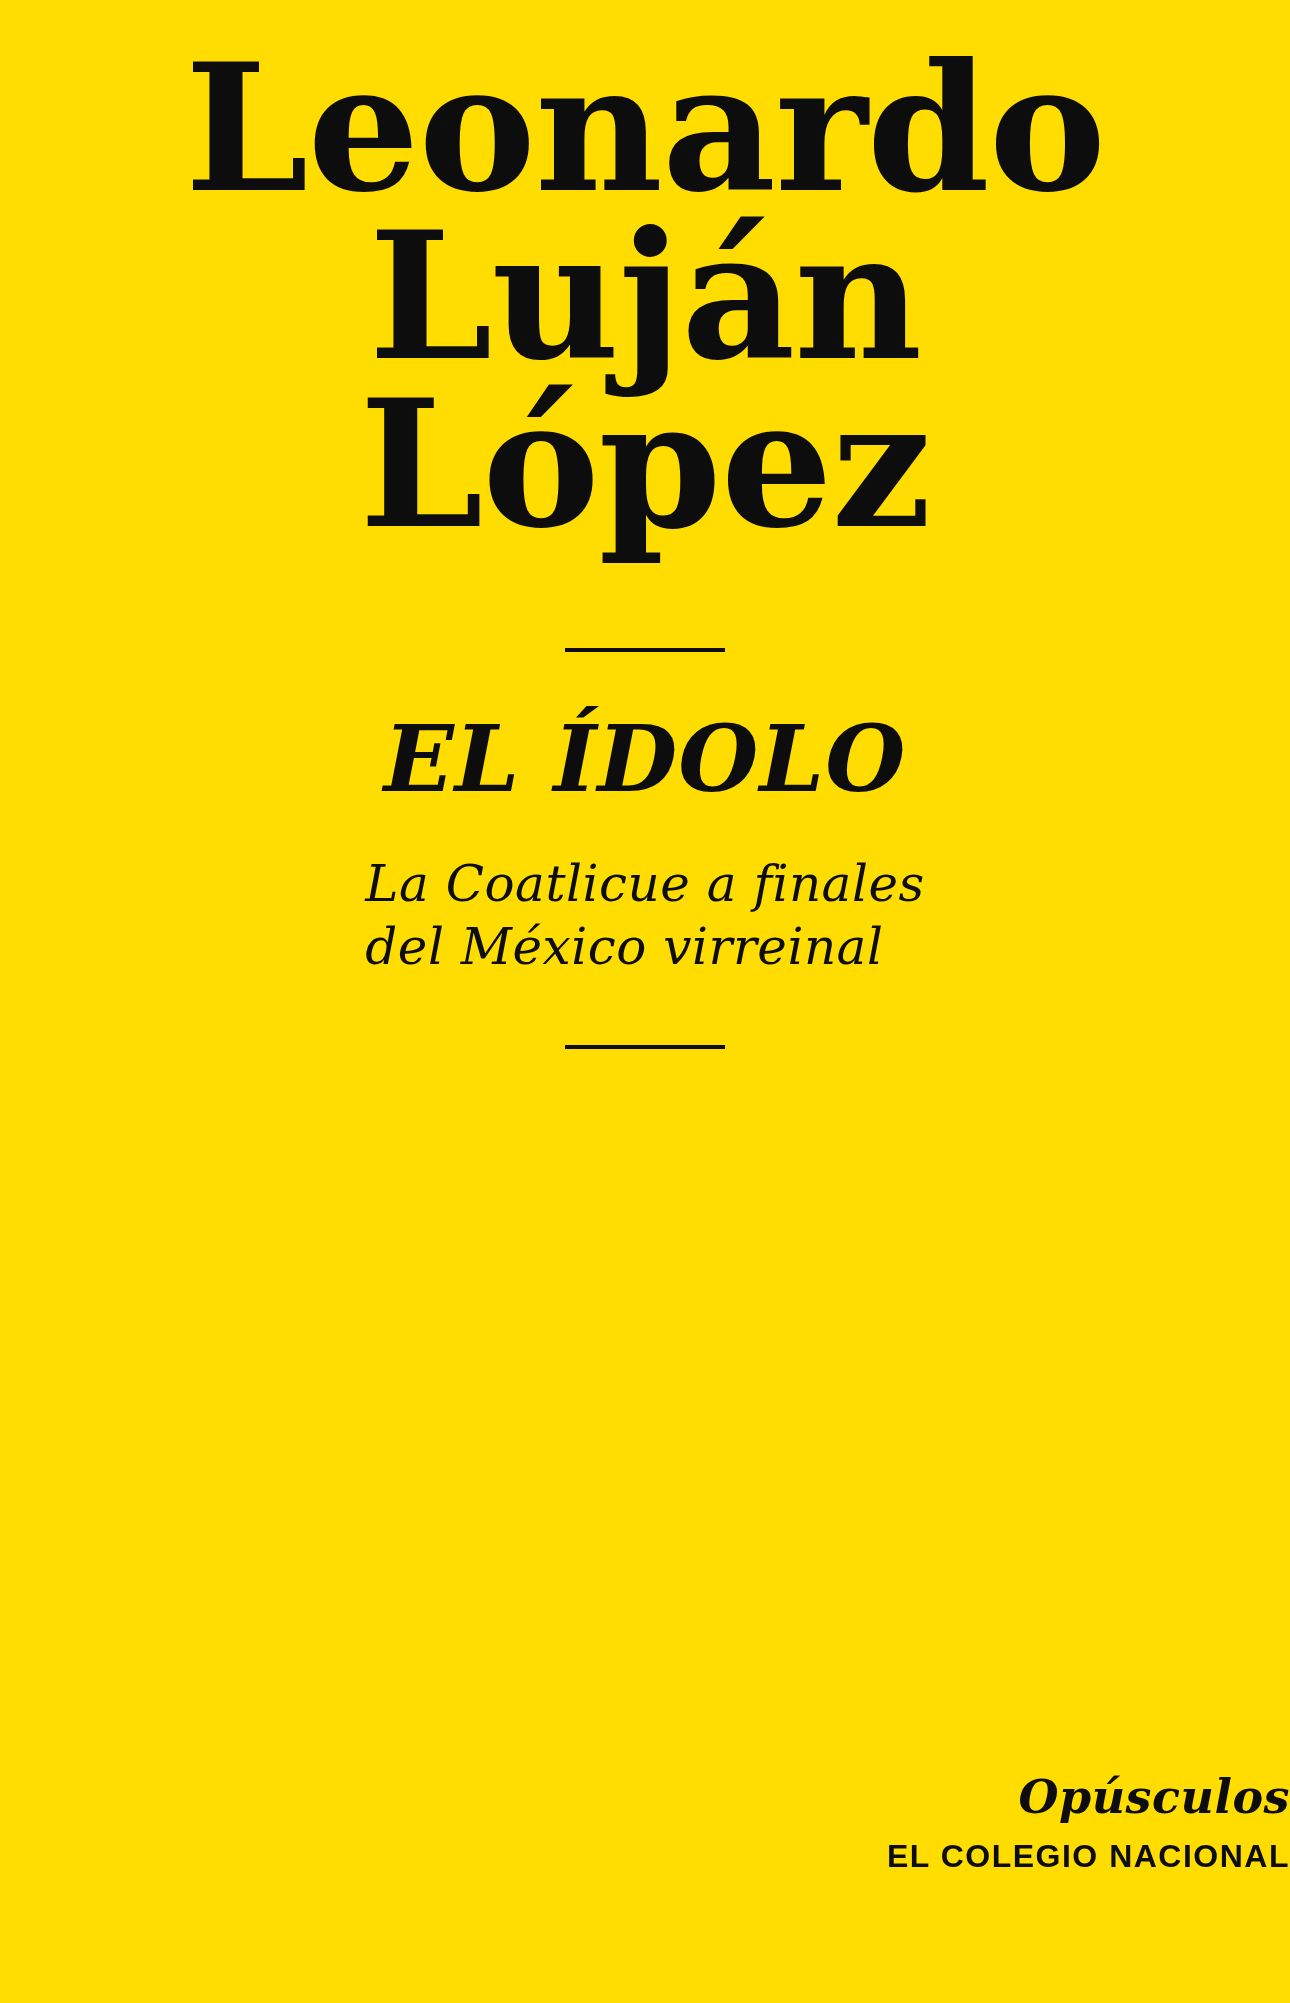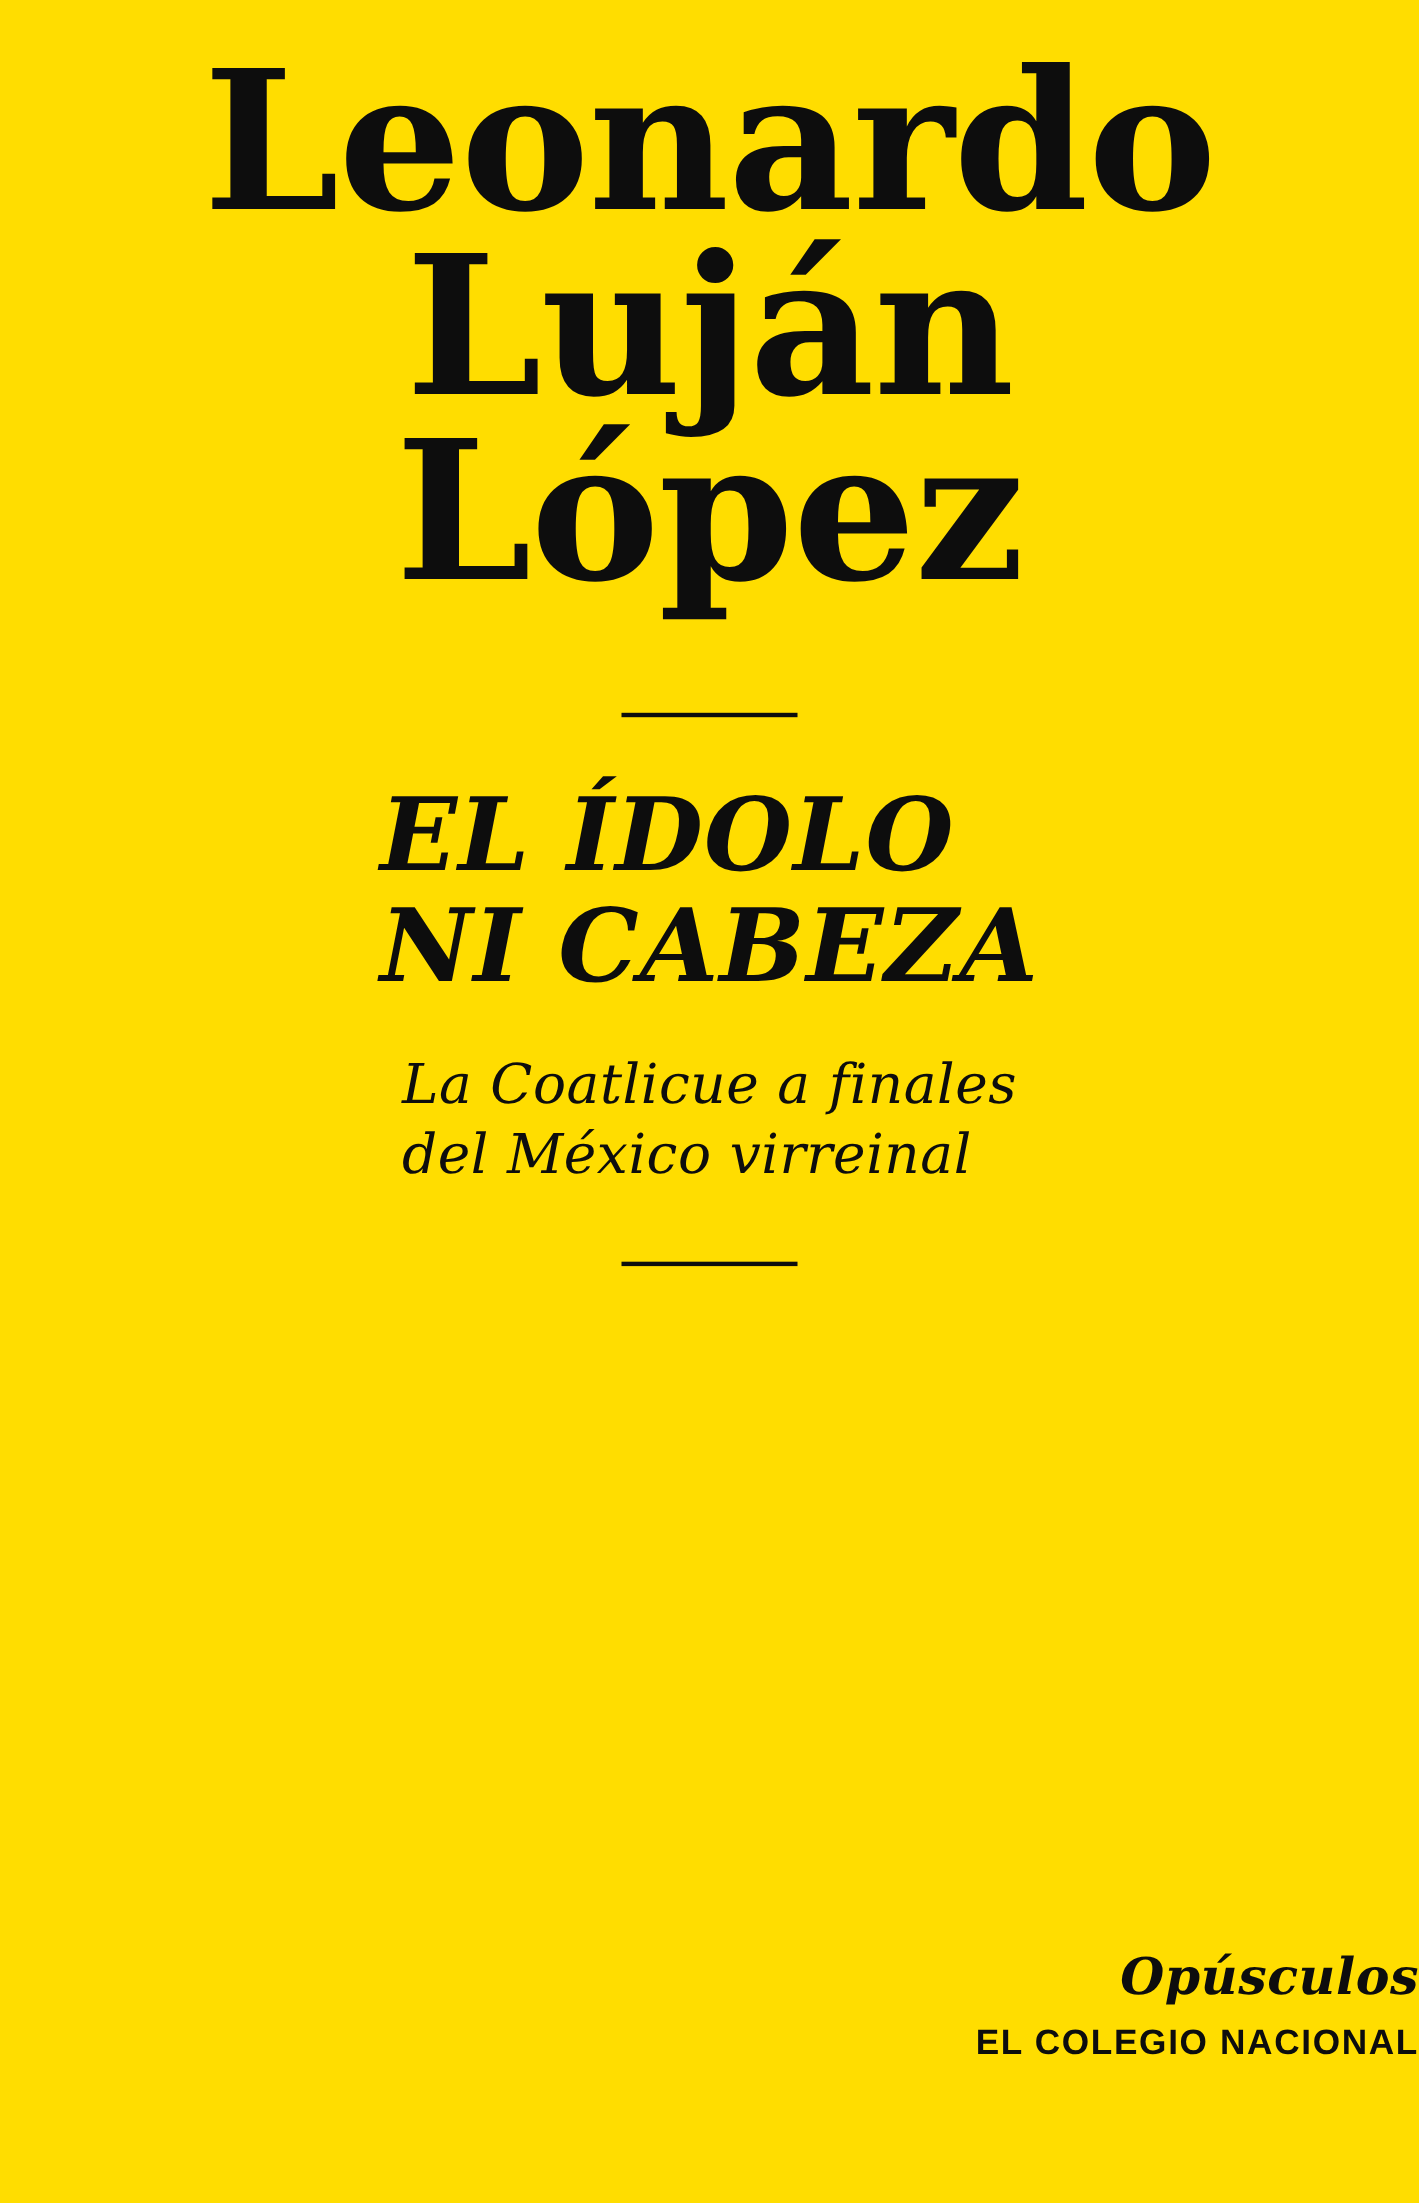--- a/index.html
+++ b/index.html
@@ -113,21 +113,20 @@
   <div class="author-block">
     <span class="author-line l1">Leonardo</span>
     <span class="author-line l3">Luján</span>
     <span class="author-line l2">López</span>
   </div>
 
   <div class="rule rule-top"></div>
 
   <div class="title-block">
     <span class="title-line">EL ÍDOLO</span>
-    <span class="title-line">NI CABEZA</span>
   </div>
 
   <div class="subtitle-block">
     <span class="subtitle-line">La Coatlicue a finales</span>
     <span class="subtitle-line">del México virreinal</span>
   </div>
 
   <div class="rule rule-bottom"></div>
 
   <div class="imprint-block">

